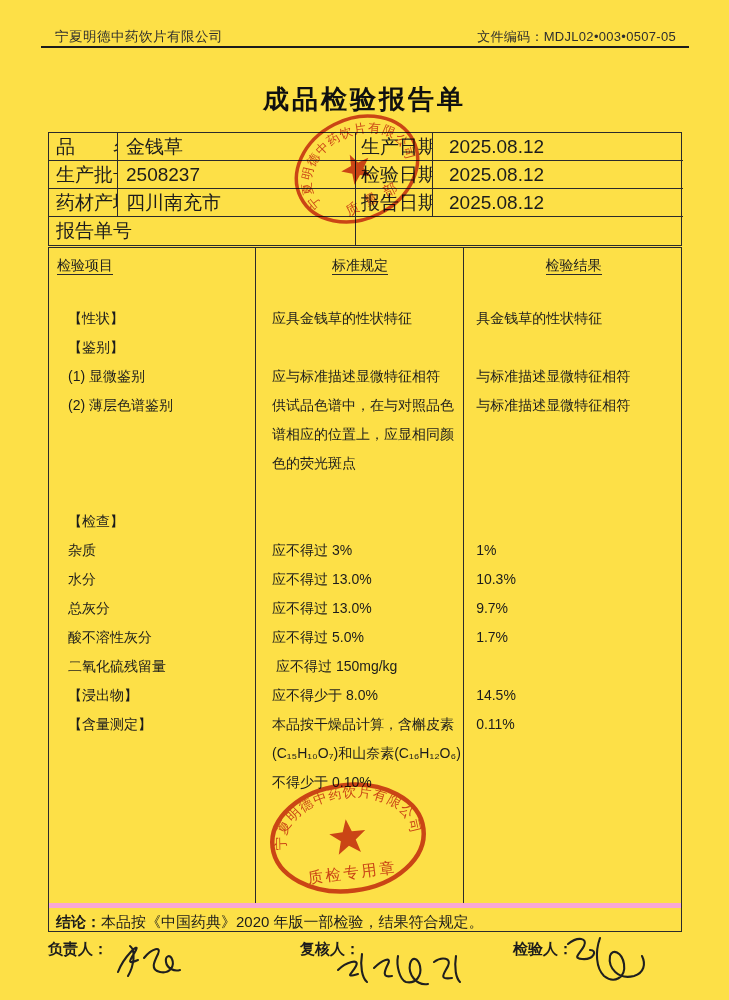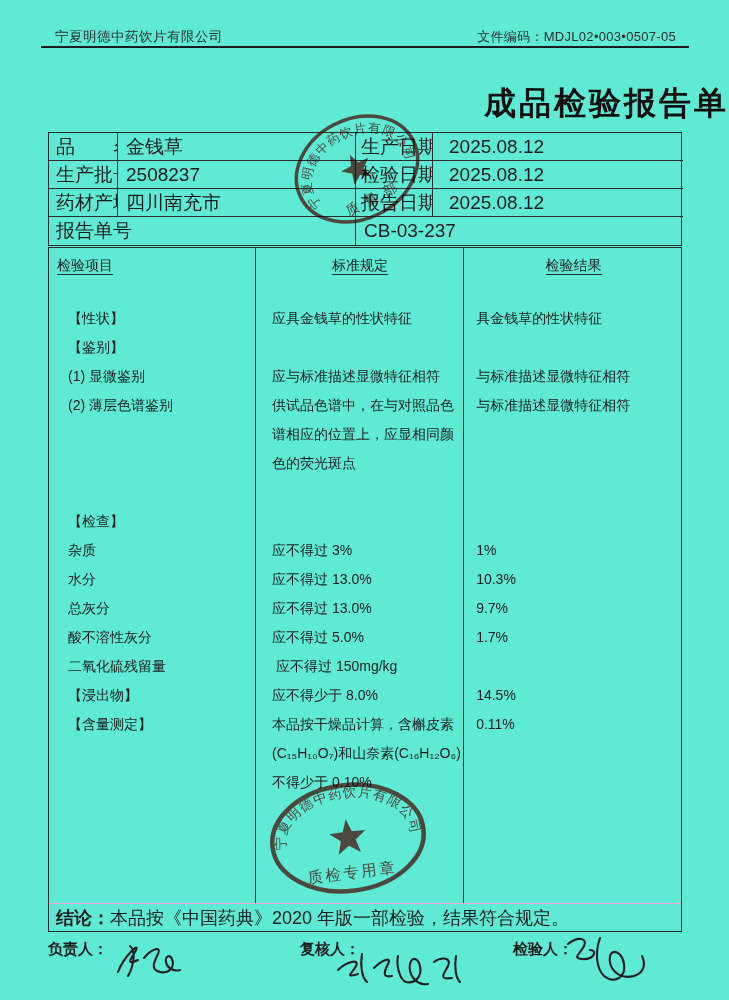--- a/index.html
+++ b/index.html
@@ -1,27 +1,27 @@
 <!DOCTYPE html>
 <html><head>
 <meta charset="utf-8">
 <style>
   html,body{margin:0;padding:0;background:#ffffff;}
   .page{
-    position:relative;width:729px;height:1000px;background:#5eead4;overflow:hidden;
+    position:relative;width:729px;height:1000px;background:#fde047;overflow:hidden;
     font-family:"Liberation Sans",sans-serif;color:#1c1c1c;
   }
   
   .doc-header{position:absolute;top:28px;left:55px;right:53px;height:18px;font-size:13.5px;color:#2e2e2e;}
   .company{position:absolute;left:0;top:0;letter-spacing:.5px;}
   .doc-code{position:absolute;right:0;top:0;font-size:13px;letter-spacing:.3px;}
   .header-rule{position:absolute;top:46px;left:41px;width:648px;height:2px;background:#1b1b1b;}
   
-  .title{position:absolute;top:82px;left:0;width:100%;text-align:right;
-    font-size:32px;font-weight:bold;letter-spacing:3px;color:#101010;}
+  .title{position:absolute;top:82px;left:0;width:100%;text-align:center;
+    font-size:26px;font-weight:bold;letter-spacing:3px;color:#101010;}
   
   .info-table{position:absolute;left:48px;top:132px;width:634px;border:1px solid #2b2b2b;
     display:grid;grid-template-columns:69px 238px 77px 250px;box-sizing:border-box;font-size:19px;}
   .ic{height:28px;line-height:28px;border-bottom:1px solid #2b2b2b;box-sizing:border-box;
     white-space:nowrap;overflow:hidden;}
   .ic.br{border-right:1px solid #2b2b2b;}
   .ic.last{border-bottom:none;}
   .pl7{padding-left:7px;} .pl8{padding-left:8px;} .pl5{padding-left:5px;} .pl16{padding-left:16px;}
   .span2{grid-column:span 2;}
   
@@ -35,21 +35,21 @@
   .mth.h1{left:8px;}
   .mth.h2{left:207px;width:208px;text-align:center;}
   .mth.h3{left:415px;width:219px;text-align:center;}
   .mt-body{position:absolute;top:56px;left:0;width:634px;}
   .trow{display:flex;min-height:29px;margin-left:12px;}
   .tcell{line-height:29px;box-sizing:border-box;}
   .c-item{width:207px;padding-left:7px;}
   .c-standard{width:208px;padding-left:8px;padding-right:2px;}
   .c-result{width:219px;padding-left:8px;}
   .conclusion-row{position:absolute;left:0;top:655px;width:100%;height:29px;line-height:28px;
-    border-top:1px solid #f9a8d4;box-sizing:border-box;font-size:18px;padding-left:7px;white-space:nowrap;}
+    border-top:5px solid #f9a8d4;box-sizing:border-box;font-size:15px;padding-left:7px;white-space:nowrap;}
   .conclusion-row .lbl{font-weight:bold;}
   
   .sign-row{position:absolute;left:48px;top:938px;width:634px;height:60px;font-size:15px;font-weight:bold;}
   .sig-label{position:absolute;top:2px;white-space:nowrap;}
   .sl1{left:0;} .sl2{left:252px;} .sl3{left:465px;}
   .sig-svg{position:absolute;}
   .sig-svg path{stroke:#1f1f1f;stroke-width:2.1;fill:none;stroke-linecap:round;stroke-linejoin:round;}
   .sg1{left:52px;top:-6px;} .sg2{left:282px;top:-4px;} .sg3{left:500px;top:-12px;}
   
   .stamp{position:absolute;mix-blend-mode:multiply;opacity:.88;}
@@ -82,21 +82,20 @@
     <div class="ic br pl8">2508237</div>
     <div class="ic br pl5">检验日期</div>
     <div class="ic pl16">2025.08.12</div>
 
     <div class="ic br pl7">药材产地</div>
     <div class="ic br pl8">四川南充市</div>
     <div class="ic br pl5">报告日期</div>
     <div class="ic pl16">2025.08.12</div>
 
     <div class="ic last br pl7 span2">报告单号</div>
-    <div class="ic last pl8 span2">CB-03-237</div>
   </div>
 
   <div class="main-table">
     <div class="vline v1"></div>
     <div class="vline v2"></div>
 
     <div class="mt-header">
       <div class="mth h1"><span>检验项目</span></div>
       <div class="mth h3"><span>检验结果</span></div>
       <div class="mth h2"><span>标准规定</span></div>

